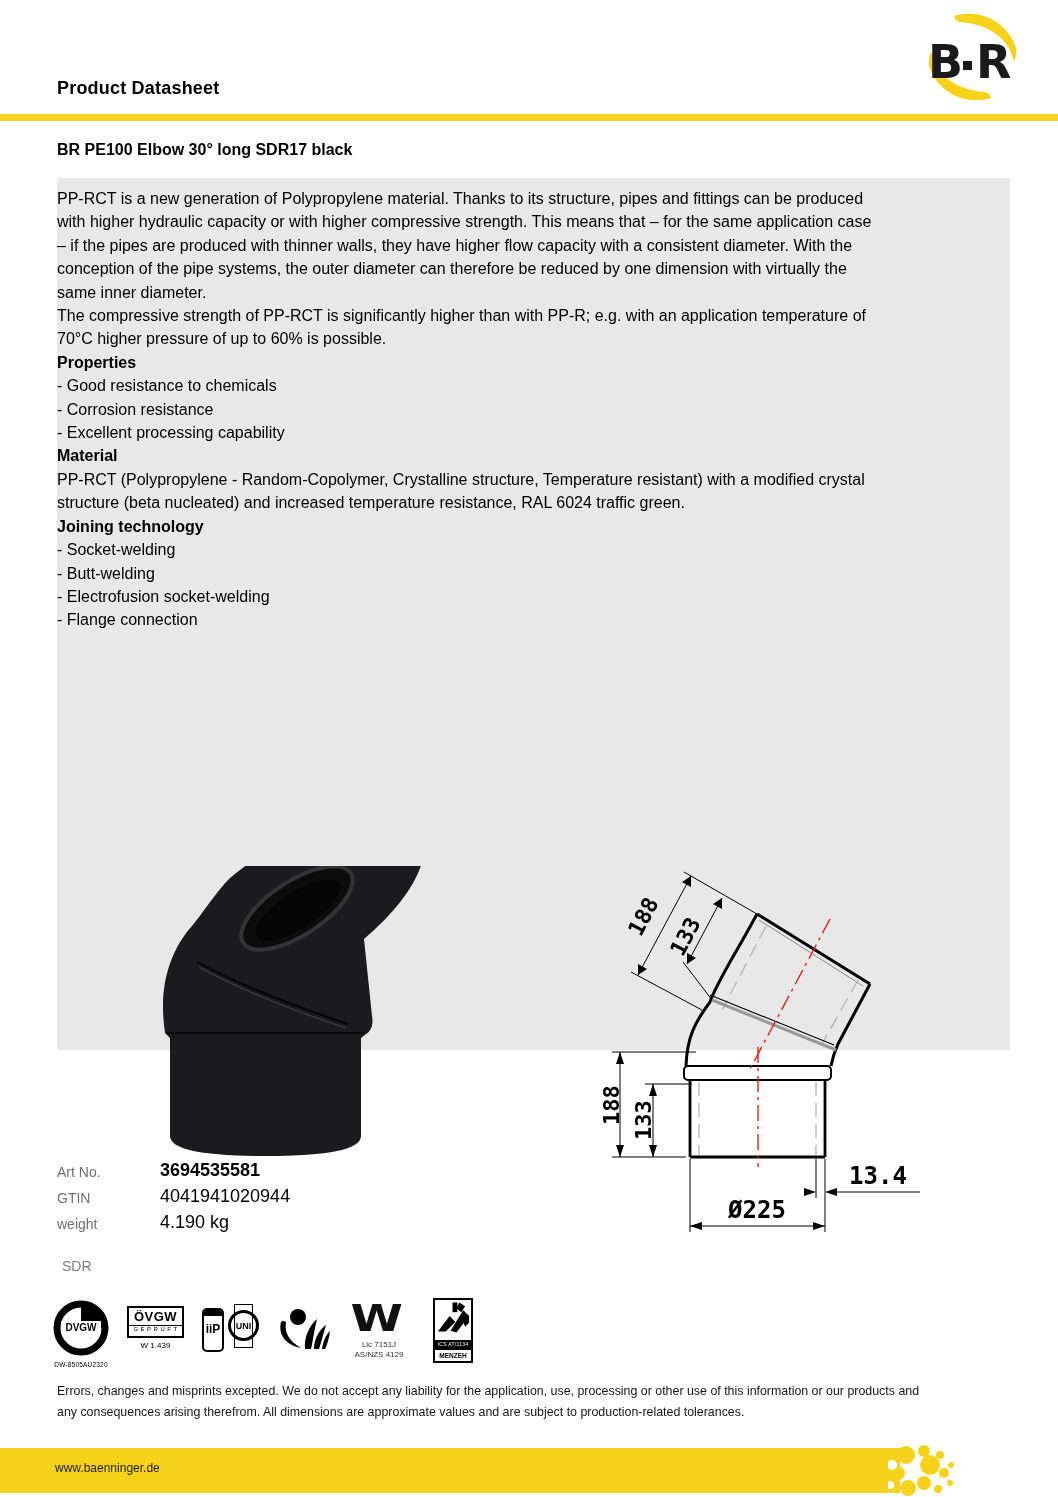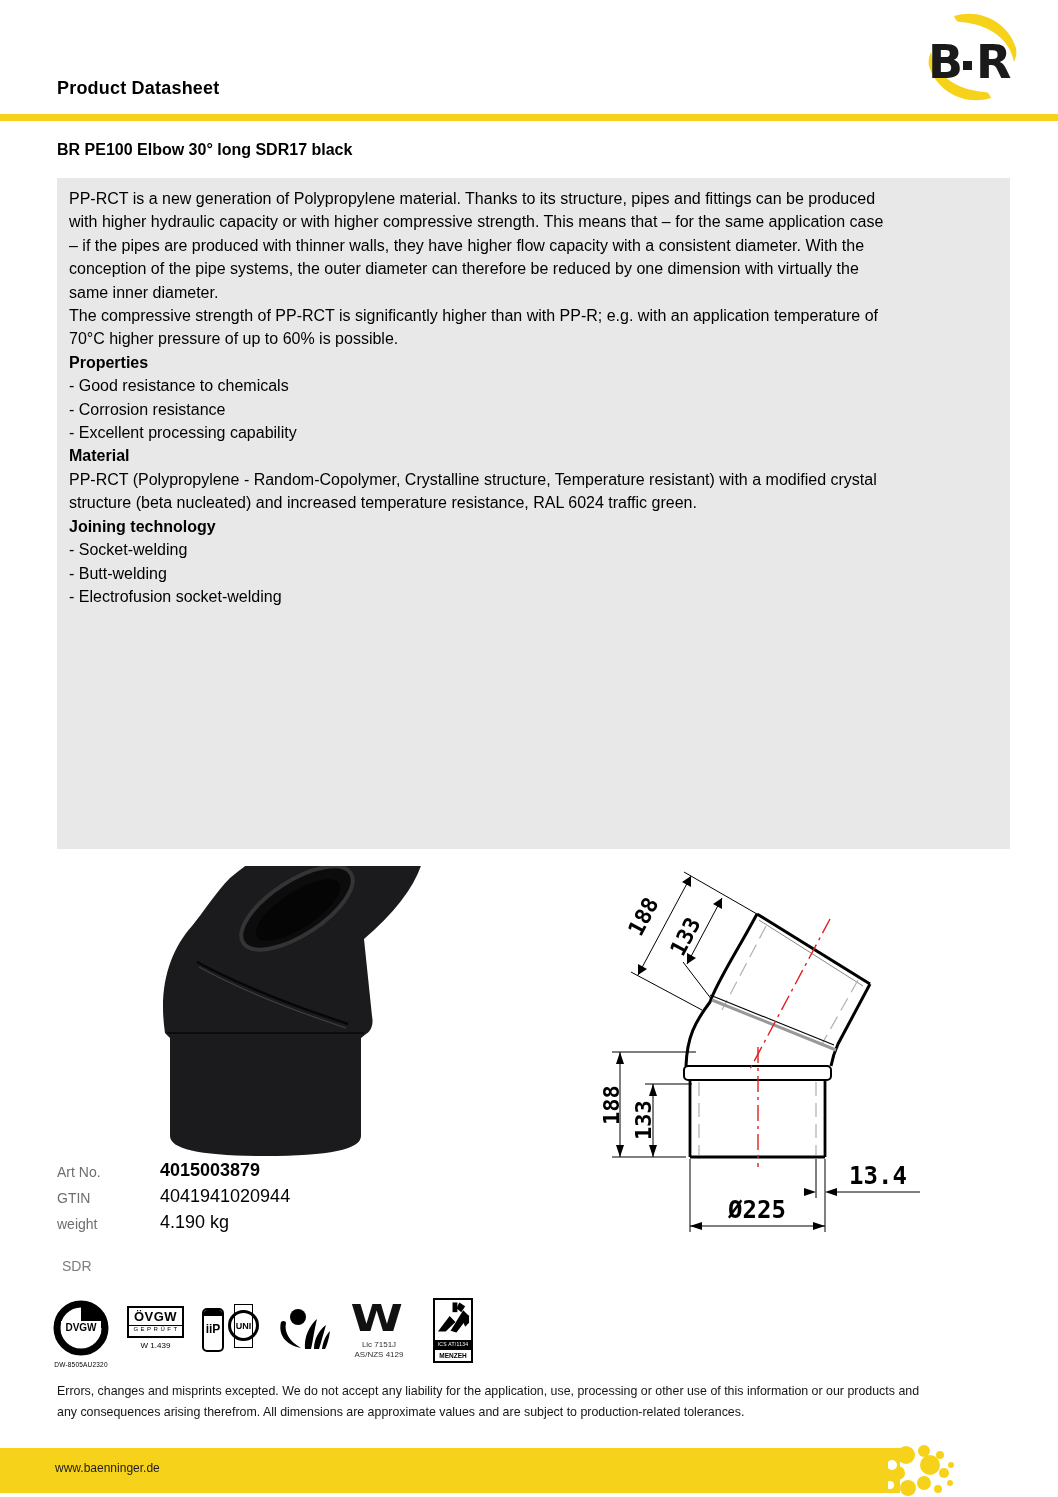--- a/index.html
+++ b/index.html
@@ -9,22 +9,22 @@
 
   
   .hdr-title{left:57px;top:78px;font-size:18px;font-weight:bold;letter-spacing:.2px;}
   .rule{left:0;top:114px;width:1058px;height:7px;background:#F6D31A;}
   .logo-svg{left:920px;top:10px;}
 
   
   .prod-title{left:57px;top:141px;font-size:16px;font-weight:bold;}
 
   
-  .desc-box{left:57px;top:178px;width:953px;height:671px;background:#E8E8E8;
-            box-sizing:border-box;padding:9px 12px;font-size:16px;line-height:23.4px;}
+  .desc-box{left:57px;top:178px;width:953px;height:872px;background:#E8E8E8;
+            box-sizing:border-box;padding:9px 0;font-size:16px;line-height:23.4px;}
   .dline{white-space:nowrap;}
   .dline.b{font-weight:bold;}
 
   
   .photo-svg{left:140px;top:866px;}
   .draw-svg{left:600px;top:862px;}
   .dimtxt{font-family:"DejaVu Sans Mono",monospace;font-weight:bold;font-size:24px;fill:#000;}
   .dimtxt.sm{font-size:22px;}
 
   
@@ -91,20 +91,21 @@
       <div class="dline">- Good resistance to chemicals</div>
       <div class="dline">- Corrosion resistance</div>
       <div class="dline">- Excellent processing capability</div>
       <div class="dline b">Material</div>
       <div class="dline">PP-RCT (Polypropylene - Random-Copolymer, Crystalline structure, Temperature resistant) with a modified crystal</div>
       <div class="dline">structure (beta nucleated) and increased temperature resistance, RAL 6024 traffic green.</div>
       <div class="dline b">Joining technology</div>
       <div class="dline">- Socket-welding</div>
       <div class="dline">- Butt-welding</div>
       <div class="dline">- Electrofusion socket-welding</div>
+      <div class="dline">- Flange connection</div>
     </div>
 
   <svg class="abs photo-svg" width="330" height="300" viewBox="0 0 330 300">
     <path fill="#1b1b1d" d="M90,12 A68,30 -33 0 1 224,73 L232,150 C234,160 230,166 226,168 L221,172 L221,270
              Q221,290 125,290 Q30,290 30,270 L30,172 L25,167 C18,120 30,85 52,60 C62,48 76,26 90,12 Z"></path>
     <line x1="27" y1="167" x2="224" y2="167" stroke="#000" stroke-width="2" opacity="0.55"></line>
     <path d="M57,96 C105,122 160,142 208,158" stroke="#000" stroke-width="2.5" fill="none" opacity="0.75"></path>
     <path d="M59,101 C106,127 158,146 206,162" stroke="#4a4a4c" stroke-width="1.2" fill="none" opacity="0.8"></path>
     <ellipse cx="157" cy="42" rx="64" ry="27" transform="rotate(-33 157 42)" fill="#0c0c0c" stroke="#343436" stroke-width="4"></ellipse>
     <ellipse cx="158" cy="44" rx="49" ry="18" transform="rotate(-33 158 44)" fill="#050505"></ellipse>
@@ -178,21 +179,21 @@
 
     <text class="dimtxt sm" text-anchor="middle" x="19" y="243" transform="rotate(-90 19 243)">188</text>
     <text class="dimtxt sm" text-anchor="middle" x="51" y="258" transform="rotate(-90 51 258)">133</text>
     <text class="dimtxt sm" text-anchor="middle" x="50" y="58" transform="rotate(-62 50 58)">188</text>
     <text class="dimtxt sm" text-anchor="middle" x="92" y="78" transform="rotate(-62 92 78)">133</text>
     <text class="dimtxt" text-anchor="middle" x="278" y="322">13.4</text>
     <text class="dimtxt" text-anchor="middle" x="157" y="356">Ø225</text>
   </svg>
 
   <div class="abs info-label" style="top:1164px">Art No.</div>
-  <div class="abs info-value v-bold" style="top:1160px">4015003879</div>
+  <div class="abs info-value v-bold" style="top:1160px">3694535581</div>
   <div class="abs info-label" style="top:1190px">GTIN</div>
   <div class="abs info-value" style="top:1186px">4041941020944</div>
   <div class="abs info-label" style="top:1216px">weight</div>
   <div class="abs info-value" style="top:1212px">4.190 kg</div>
   <div class="abs sdr">SDR</div>
 
   <div class="cert" style="left:50px;top:1300px;width:62px;">
     <svg width="56" height="56" viewBox="0 0 56 56">
       <circle cx="28" cy="28" r="24" fill="none" stroke="#000" stroke-width="7"></circle>
       <path d="M28,28 L28,6 A22,22 0 0 1 50,28 Z" fill="#000"></path>

